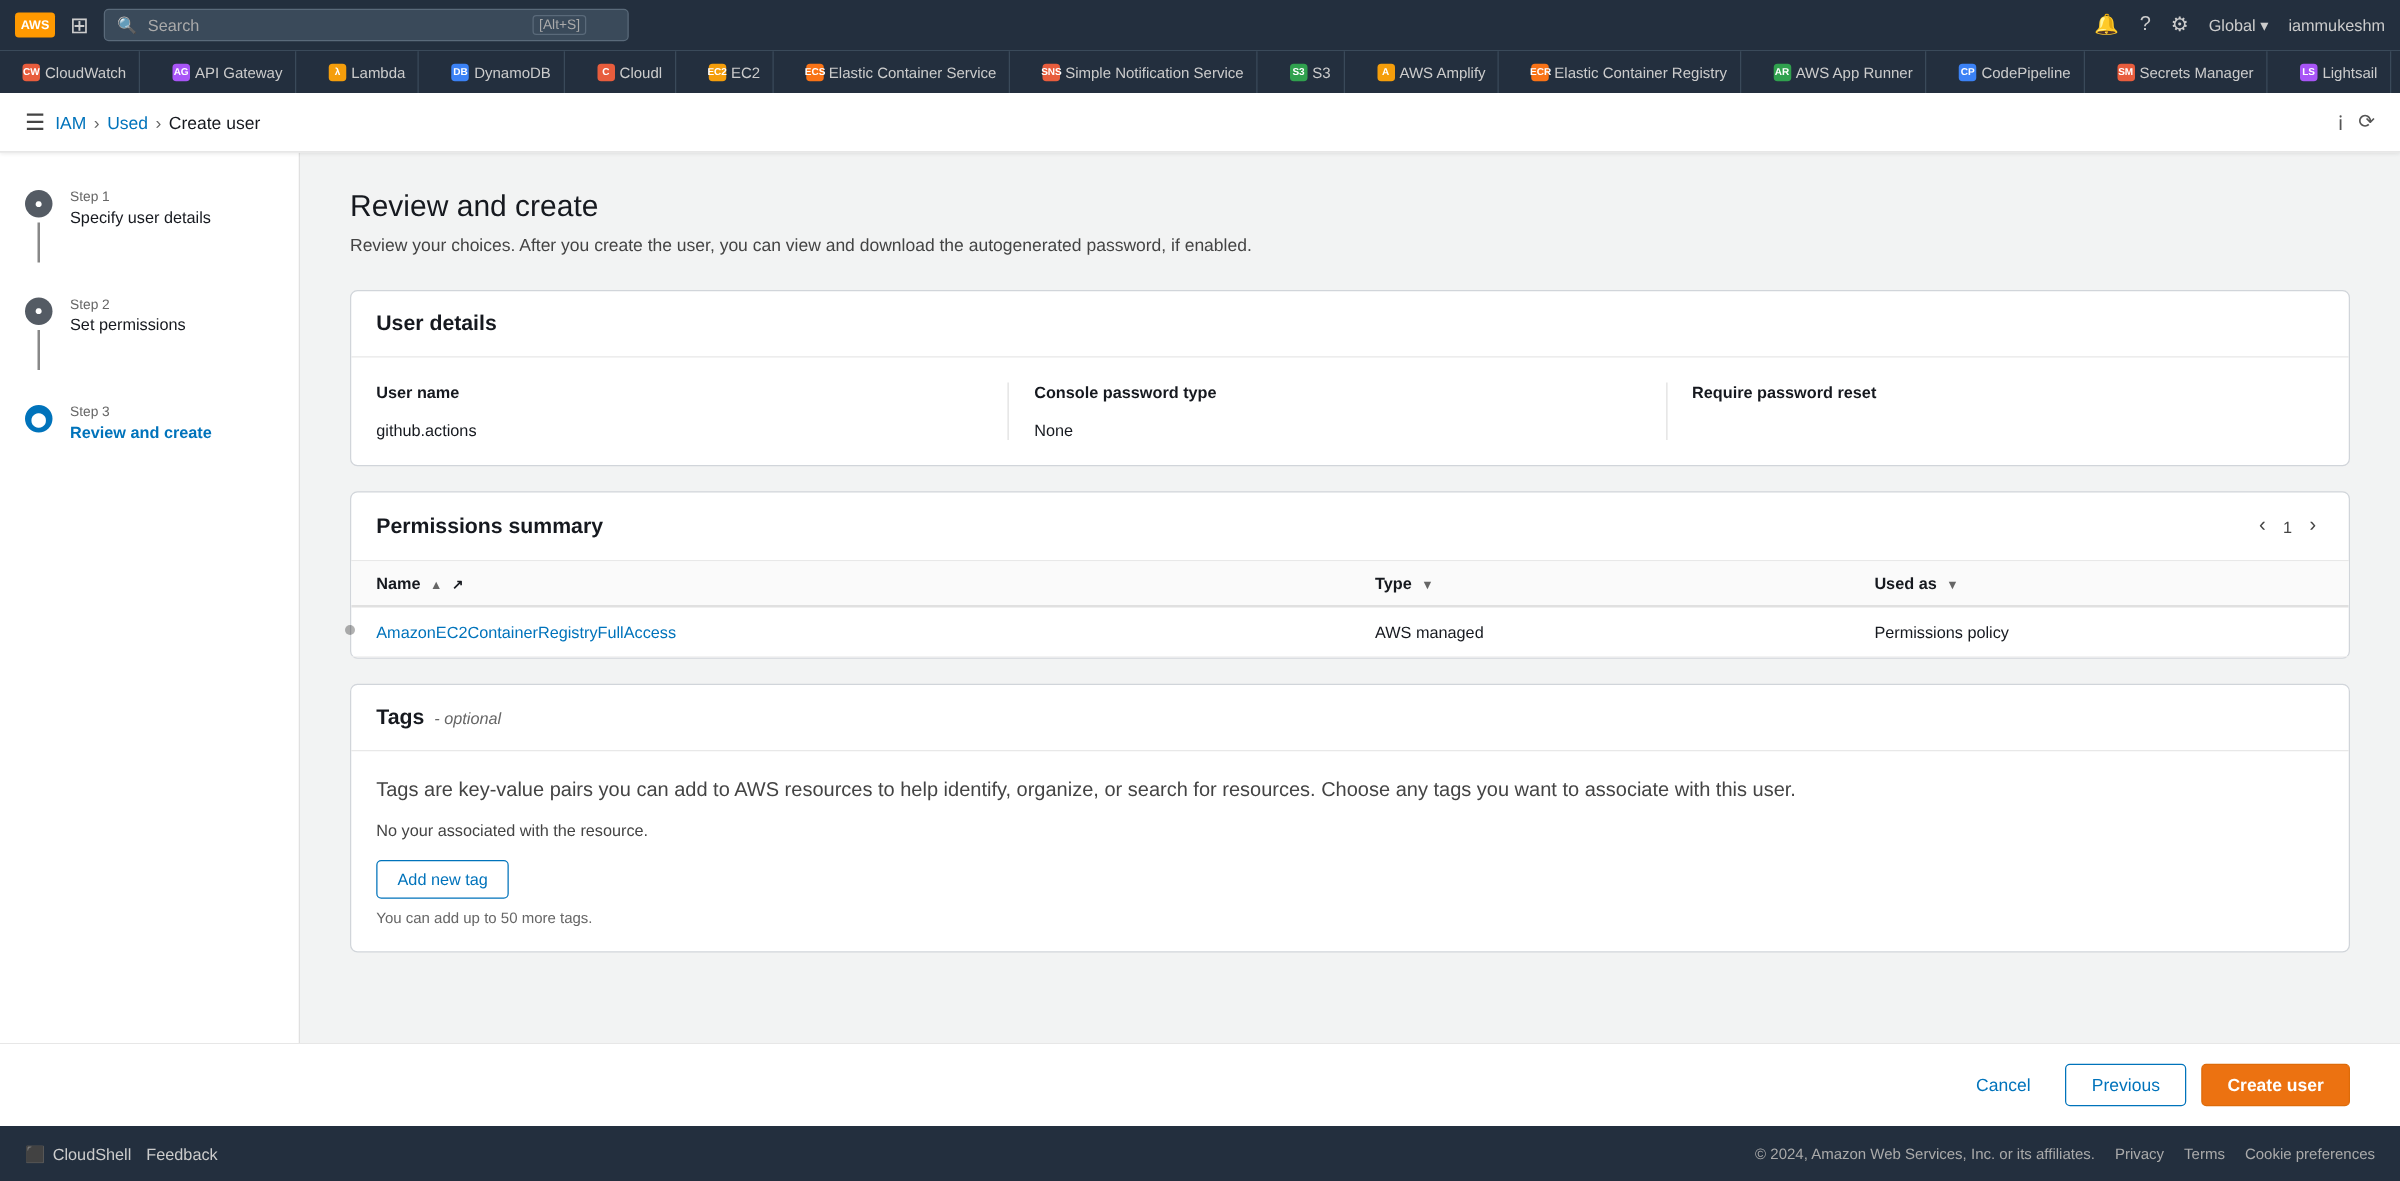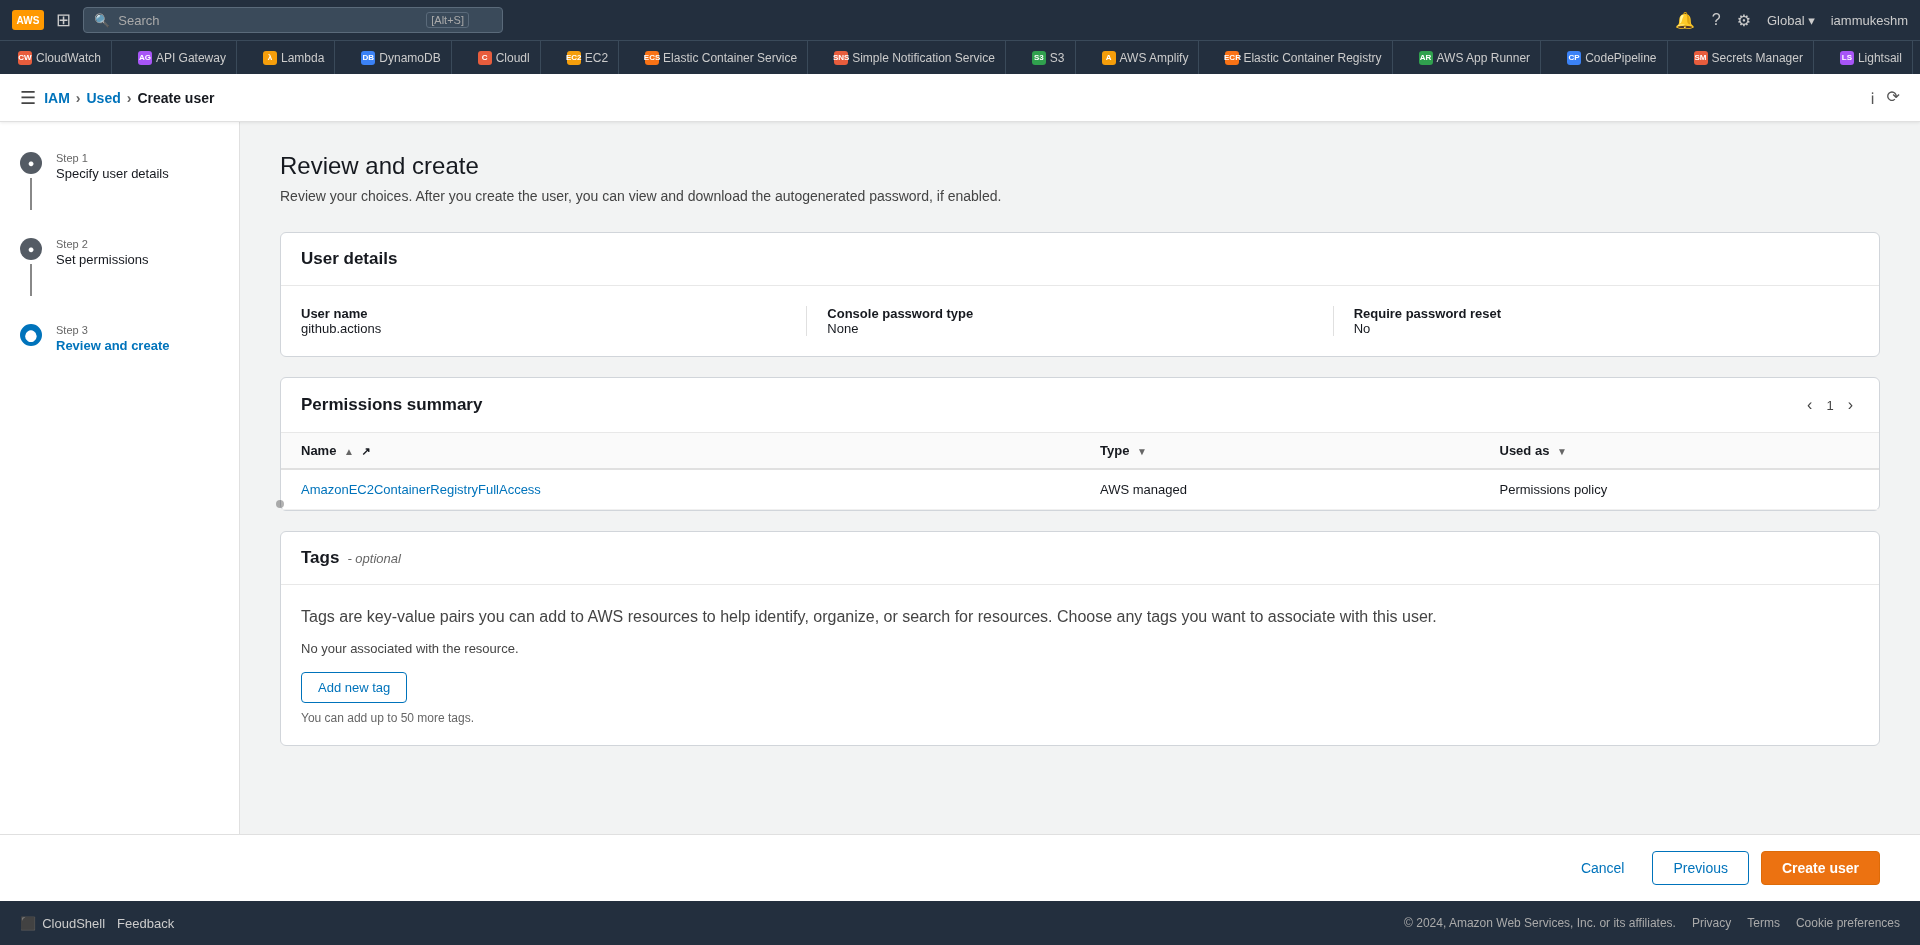--- a/index.html
+++ b/index.html
@@ -111,21 +111,21 @@
       align-items: center;
       padding: 0 20px;
       gap: 8px;
       position: fixed;
       top: 74px; left: 0; right: 0;
       z-index: 98;
       border-bottom: 1px solid #e0e0e0;
       box-shadow: 0 1px 3px rgba(0,0,0,0.08);
     }
     .hamburger { color: #444; cursor: pointer; font-size: 18px; }
-    .breadcrumb { display: flex; align-items: center; gap: 6px; font-size: 14px; font-weight: bold; }
+    .breadcrumb { display: flex; align-items: center; gap: 6px; font-size: 14px; }
     .breadcrumb a { color: #0073bb; text-decoration: none; }
     .breadcrumb-sep { color: #666; }
     .breadcrumb-current { color: #16191f; }
     .breadcrumb-right { margin-left: auto; display: flex; gap: 12px; }
     .breadcrumb-right-icon { color: #555; cursor: pointer; font-size: 16px; }
 
     
     .main-layout {
       margin-top: 122px;
       display: flex;
@@ -211,21 +211,21 @@
       display: flex;
       gap: 0;
     }
     .user-detail-col {
       flex: 1;
       padding: 0 20px;
       border-right: 1px solid #e0e0e0;
     }
     .user-detail-col:first-child { padding-left: 0; }
     .user-detail-col:last-child { border-right: none; }
-    .detail-label { font-size: 13px; font-weight: 600; color: #16191f; margin-bottom: 0; }
+    .detail-label { font-size: 13px; font-weight: 600; color: #16191f; margin-bottom: 16px; }
     .detail-value { font-size: 13px; color: #16191f; }
 
     
     .perms-header-row {
       display: flex;
       align-items: center;
       justify-content: space-between;
       padding: 16px 20px;
       border-bottom: 1px solid #e8e8e8;
     }
@@ -538,21 +538,20 @@
           <div class="user-detail-col">
             <div class="detail-label">User name</div>
             <div class="detail-value">github.actions</div>
           </div>
           <div class="user-detail-col">
             <div class="detail-label">Console password type</div>
             <div class="detail-value">None</div>
           </div>
           <div class="user-detail-col">
             <div class="detail-label">Require password reset</div>
-            <div class="detail-value">No</div>
           </div>
         </div>
       </div>
     </div>
 
     <div class="panel">
       <div class="perms-header-row">
         <span class="panel-title">Permissions summary</span>
         <div class="perms-pagination">
           <button class="page-nav-btn">‹</button>

